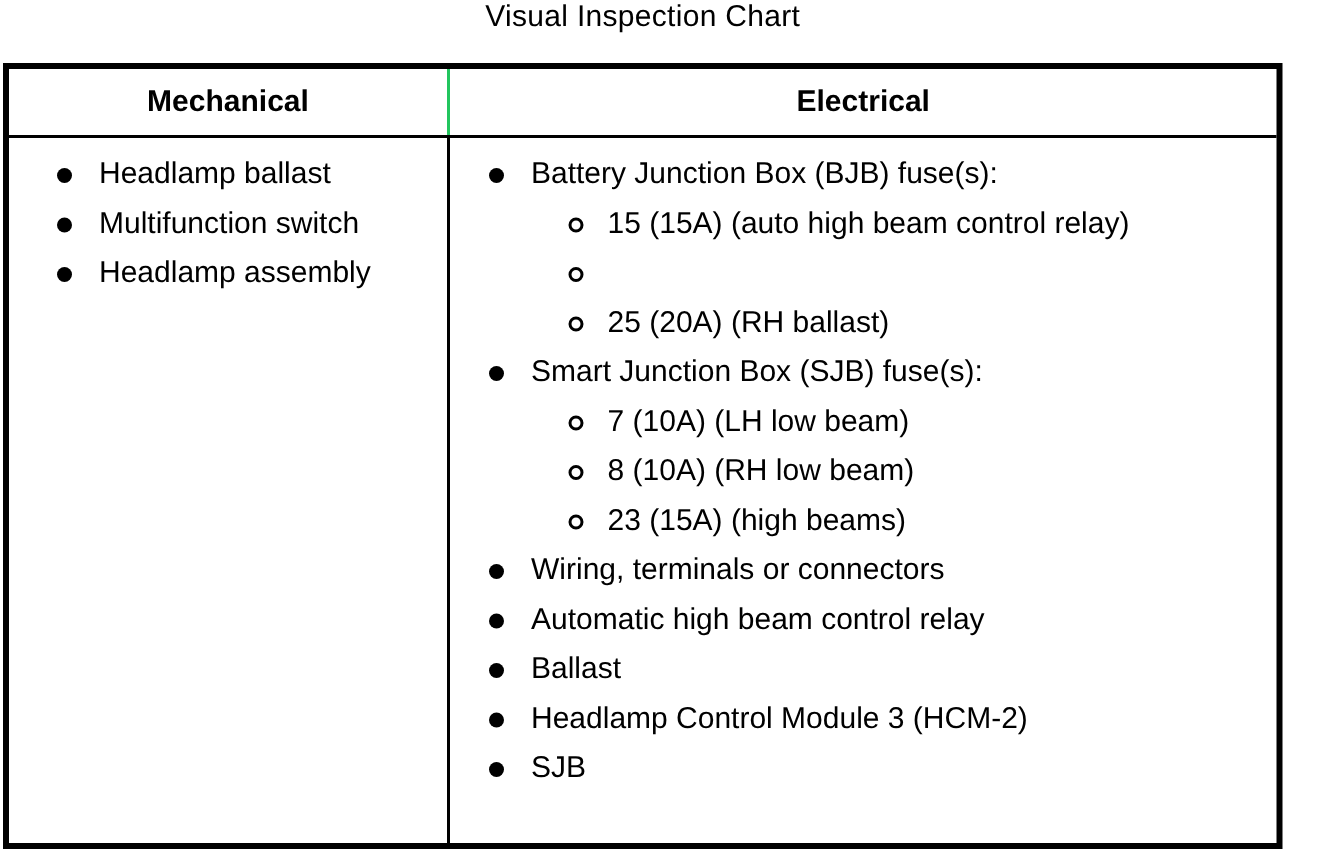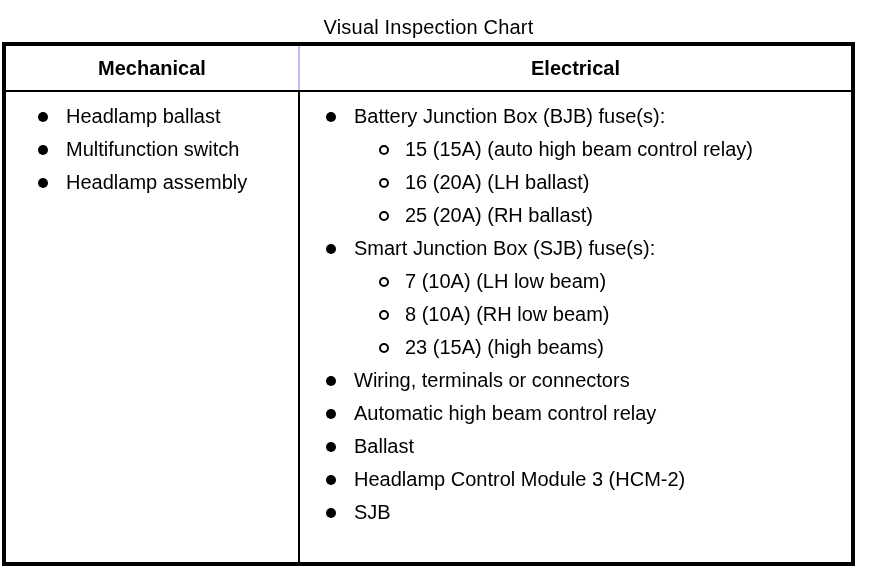--- a/index.html
+++ b/index.html
@@ -12,21 +12,21 @@
     overflow: hidden;
   }
   .page {
     position: relative;
     width: 880px;
     height: 574px;
     background: #ffffff;
   }
   .chart-title {
     position: absolute;
-    top: 16px;
+    top: 0;
     left: 2px;
     width: 853px;
     text-align: center;
     font-size: 20px;
     font-weight: 400;
     letter-spacing: 0.2px;
   }
   .chart-table {
     position: absolute;
     top: 42px;
@@ -49,21 +49,21 @@
   }
   .col-mechanical { flex: 0 0 294px; }
   .col-electrical { flex: 1 1 auto; }
   .header-cell {
     display: flex;
     align-items: center;
     justify-content: center;
     font-size: 20px;
     font-weight: 700;
   }
-  .header-row .col-mechanical { border-right: 2px solid #c4b5fd; }
+  .header-row .col-mechanical { border-right: 2px solid #22c55e; }
   .body-row .col-mechanical { border-right: 2px solid #000000; }
   .body-cell {
     padding-top: 8px;
   }
   .body-row .col-mechanical.body-cell { padding-left: 32px; padding-right: 4px; }
   .body-row .col-electrical.body-cell { padding-left: 26px; padding-right: 10px; }
   ul.item-list {
     list-style: none;
   }
   .item-line {
@@ -142,21 +142,20 @@
               <ul class="sub-list">
                 <li>
                   <div class="item-line">
                     <span class="open-bullet"></span>
                     <span>15 (15A) (auto high beam control relay)</span>
                   </div>
                 </li>
                 <li>
                   <div class="item-line">
                     <span class="open-bullet"></span>
-                    <span>16 (20A) (LH ballast)</span>
                   </div>
                 </li>
                 <li>
                   <div class="item-line">
                     <span class="open-bullet"></span>
                     <span>25 (20A) (RH ballast)</span>
                   </div>
                 </li>
               </ul>
             </li>

